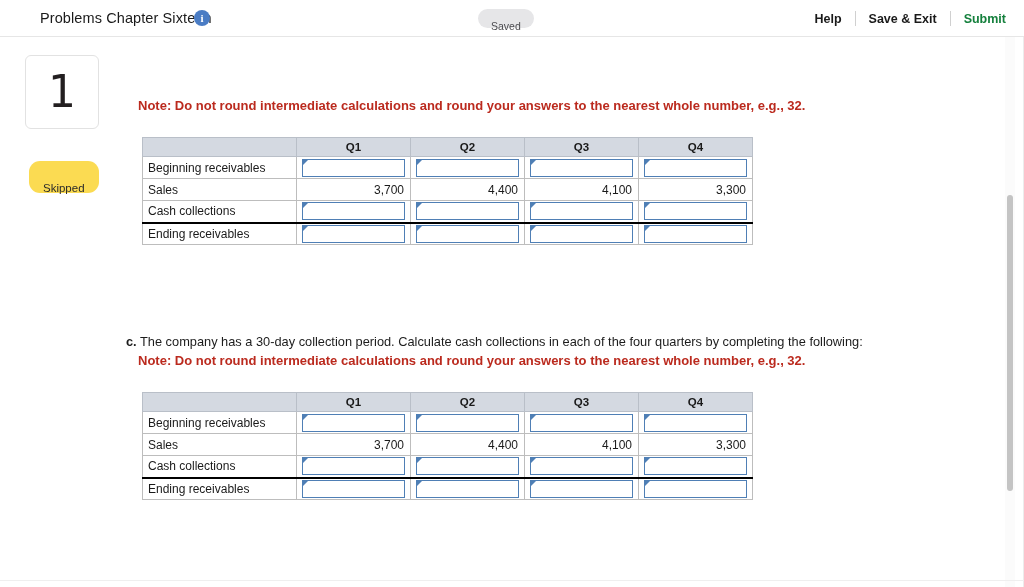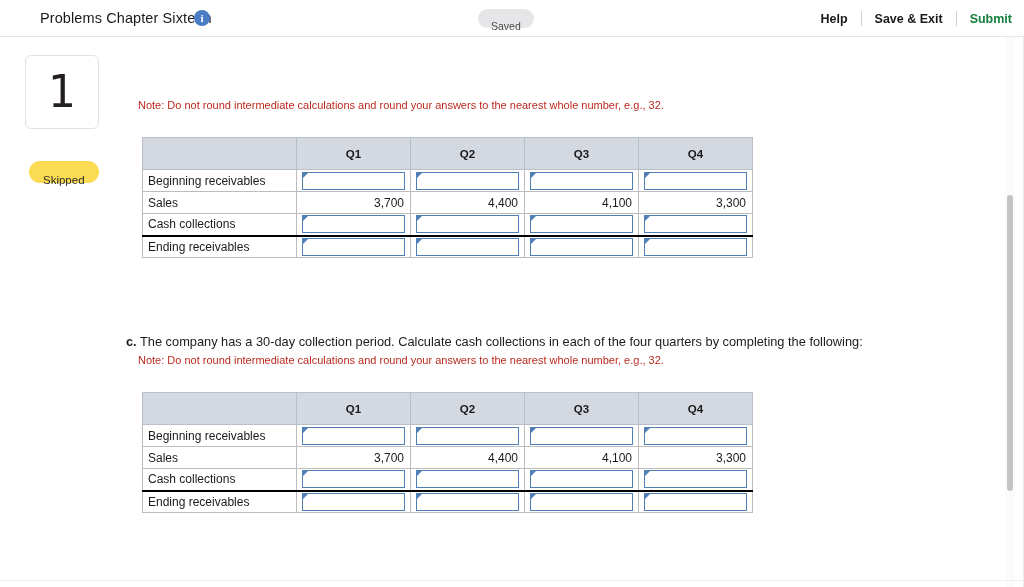--- a/index.html
+++ b/index.html
@@ -57,21 +57,21 @@
     border-radius: 10px;
     background: #e6e6e8;
     color: #4b4b4f;
     font-size: 10.5px;
     line-height: 19px;
     text-align: center;
     white-space: nowrap;
   }
   .topbar-actions {
     position: absolute;
-    right: 12px;
+    right: 18px;
     top: 0;
     height: 37px;
     display: flex;
     align-items: center;
   }
   .topbar-actions .act {
     font-size: 12.5px;
     font-weight: bold;
     color: #1a1a1a;
     padding: 0 13px;
@@ -111,21 +111,21 @@
     font-size: 44px;
     font-weight: normal;
     color: #231f20;
     line-height: 1;
     font-family: "DejaVu Sans", sans-serif;
   }
   .skipped {
     position: absolute;
     left: 29px; top: 124px;
     height: 22px;
-    padding: 8px 14px;
+    padding: 16px 14px;
     border-radius: 11px;
     background: #fbdb52;
     color: #2b2b2b;
     font-size: 11.5px;
     line-height: 22px;
     text-align: center;
     white-space: nowrap;
     cursor: pointer;
   }
 
@@ -144,43 +144,43 @@
   .q-line {
     font-size: 12.8px;
     color: #1c1c1c;
     line-height: 17px;
     white-space: nowrap;
   }
   .q-line .lbl { font-weight: bold; }
   .q-note {
     margin-top: 2px;
     margin-left: 12px;
-    font-size: 11px;
-    font-weight: normal;
+    font-size: 13px;
+    font-weight: bold;
     color: #bb2a1e;
     line-height: 17px;
     white-space: nowrap;
   }
 
   
   .tbl-wrap { margin-top: 23px; margin-left: 16px; }
   table.grid {
     border-collapse: collapse;
     table-layout: fixed;
     width: 610px;
     font-size: 12px;
     color: #1a1a1a;
   }
   table.grid col.c-label { width: 154px; }
   table.grid col.c-q     { width: 114px; }
 
   table.grid th {
     background: #d4d9e1;
     border: 1px solid #b9bfc8;
-    height: 32px;
+    height: 19px;
     font-size: 11.5px;
     font-weight: bold;
     text-align: center;
     color: #1a1a1a;
     padding: 0;
   }
   table.grid th.blank { background: #d4d9e1; }
 
   table.grid td {
     border: 1px solid #bdbdbd;

